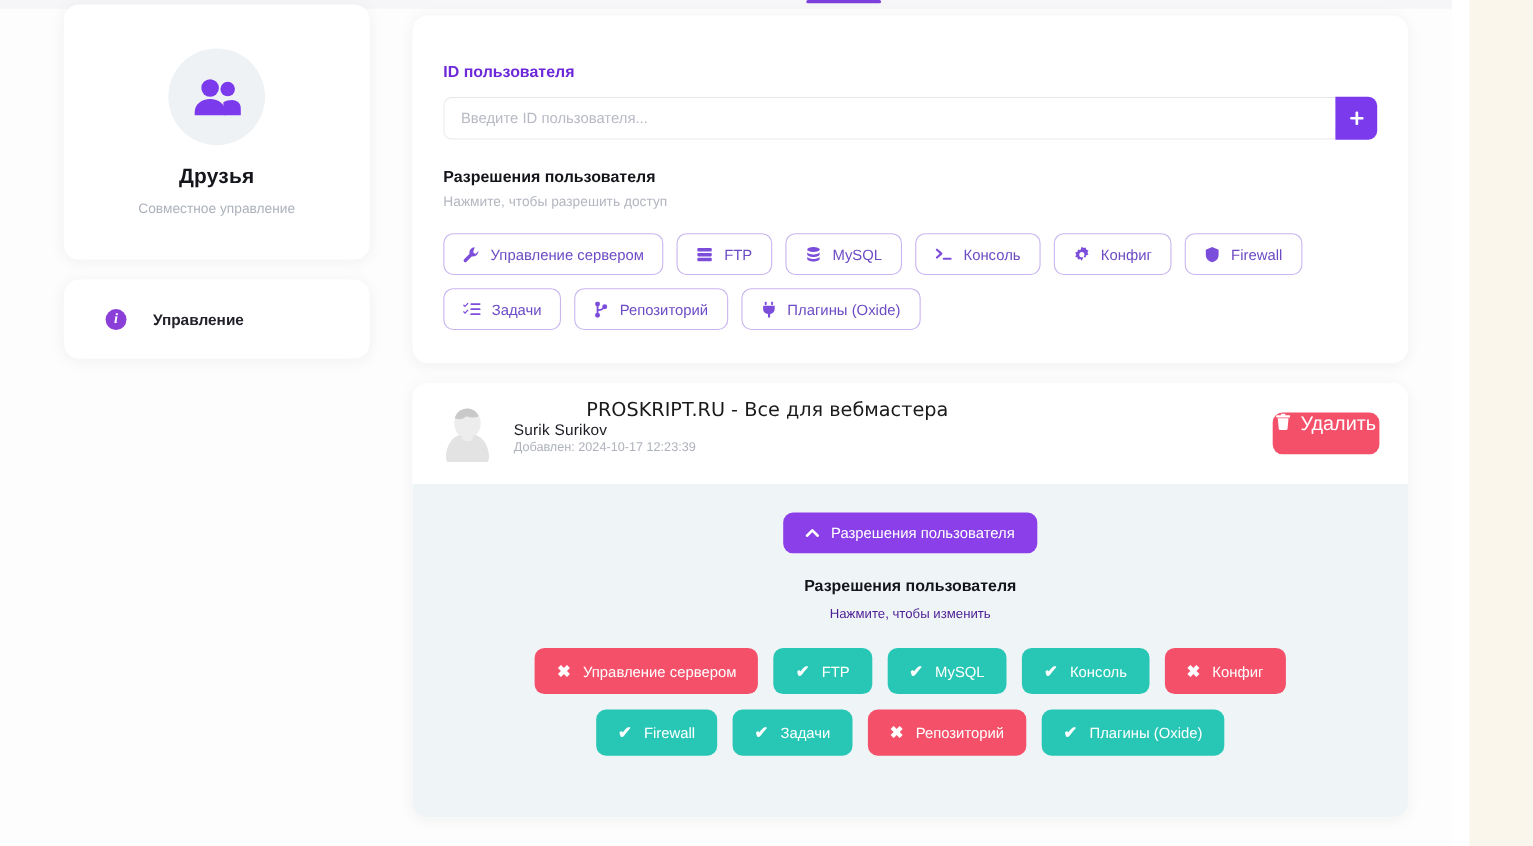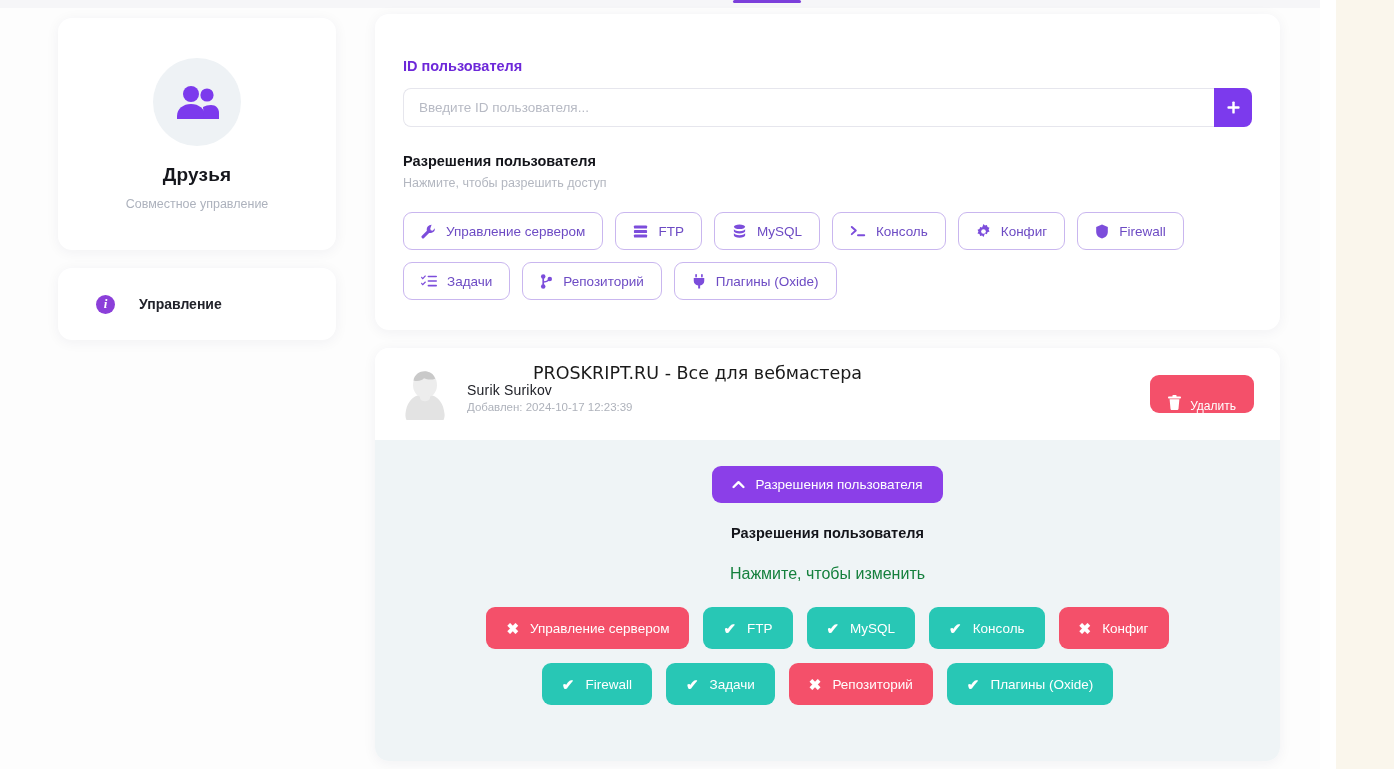--- a/index.html
+++ b/index.html
@@ -25,21 +25,21 @@
   .topbar {
     position: absolute; top: 0; left: 0; width: 1320px; height: 8px;
     background: #f6f6f8;
   }
   .tab-underline {
     position: absolute; top: 0px; left: 733px; width: 68px; height: 3px;
     background: #7c3fdb; border-radius: 2px;
   }
 
   
-  .left-col { position: absolute; left: 58px; top: 18px; width: 278px; text-align: center; }
+  .left-col { position: absolute; left: 58px; top: 4px; width: 278px; text-align: center; }
 
   .card {
     background: #ffffff; border-radius: 14px;
     box-shadow: 0 2px 14px rgba(40,40,80,0.055);
   }
   .friends-card {
     height: 232px; display: flex; flex-direction: column;
     align-items: center; justify-content: center;
   }
   .friends-avatar-circle {
@@ -113,37 +113,37 @@
     font-size: 14px; color: #1c1d24; letter-spacing: .2px;
     position: relative; top: 6px;
   }
   .friend-added { font-size: 11.5px; color: #aeb2bb; margin-top: 9px; }
   .watermark {
     position: absolute; left: 66px; top: -13px;
     font-size: 17.5px; color: #1a1a1a; white-space: nowrap;
     font-family: "DejaVu Sans", sans-serif;
   }
   .delete-btn {
-    display: inline-flex; align-items: flex-end; gap: 9px;
-    height: 38px; padding: 0 18px; border: none; border-radius: 9px;
-    background: #f4506a; color: #fff; font-size: 12px; cursor: pointer;
+    display: inline-flex; align-items: flex-start; gap: 9px;
+    height: 38px; padding: 0 3px; border: none; border-radius: 9px;
+    background: #f4506a; color: #fff; font-size: 18px; cursor: pointer;
     font-family: "Liberation Sans", sans-serif;
   }
 
   .friend-body {
     background: #eff4f6; padding: 26px 26px 42px 26px; text-align: center;
   }
   .toggle-perm {
     display: inline-flex; align-items: center; gap: 10px;
     height: 37px; padding: 0 20px; border: none; border-radius: 9px;
     background: #8b3fe8; color: #fff; font-size: 13.5px; cursor: pointer;
     font-family: "Liberation Sans", sans-serif;
   }
   .body-title { font-size: 14.5px; font-weight: bold; color: #14151b; margin-top: 22px; }
-  .body-sub { font-size: 16px; color: #15803d; margin-top: 24px; }
+  .body-sub { font-size: 12px; color: #4c1d95; margin-top: 10px; }
 
   .perm-rows { margin-top: 24px; }
   .perm-row {
     display: flex; justify-content: center; flex-wrap: wrap; gap: 14px;
     margin-bottom: 14px;
   }
   .perm-btn {
     display: inline-flex; align-items: center; gap: 11px;
     height: 42px; padding: 0 20px; border: none; border-radius: 9px;
     color: #fff; font-size: 13.5px; cursor: pointer; white-space: nowrap;

